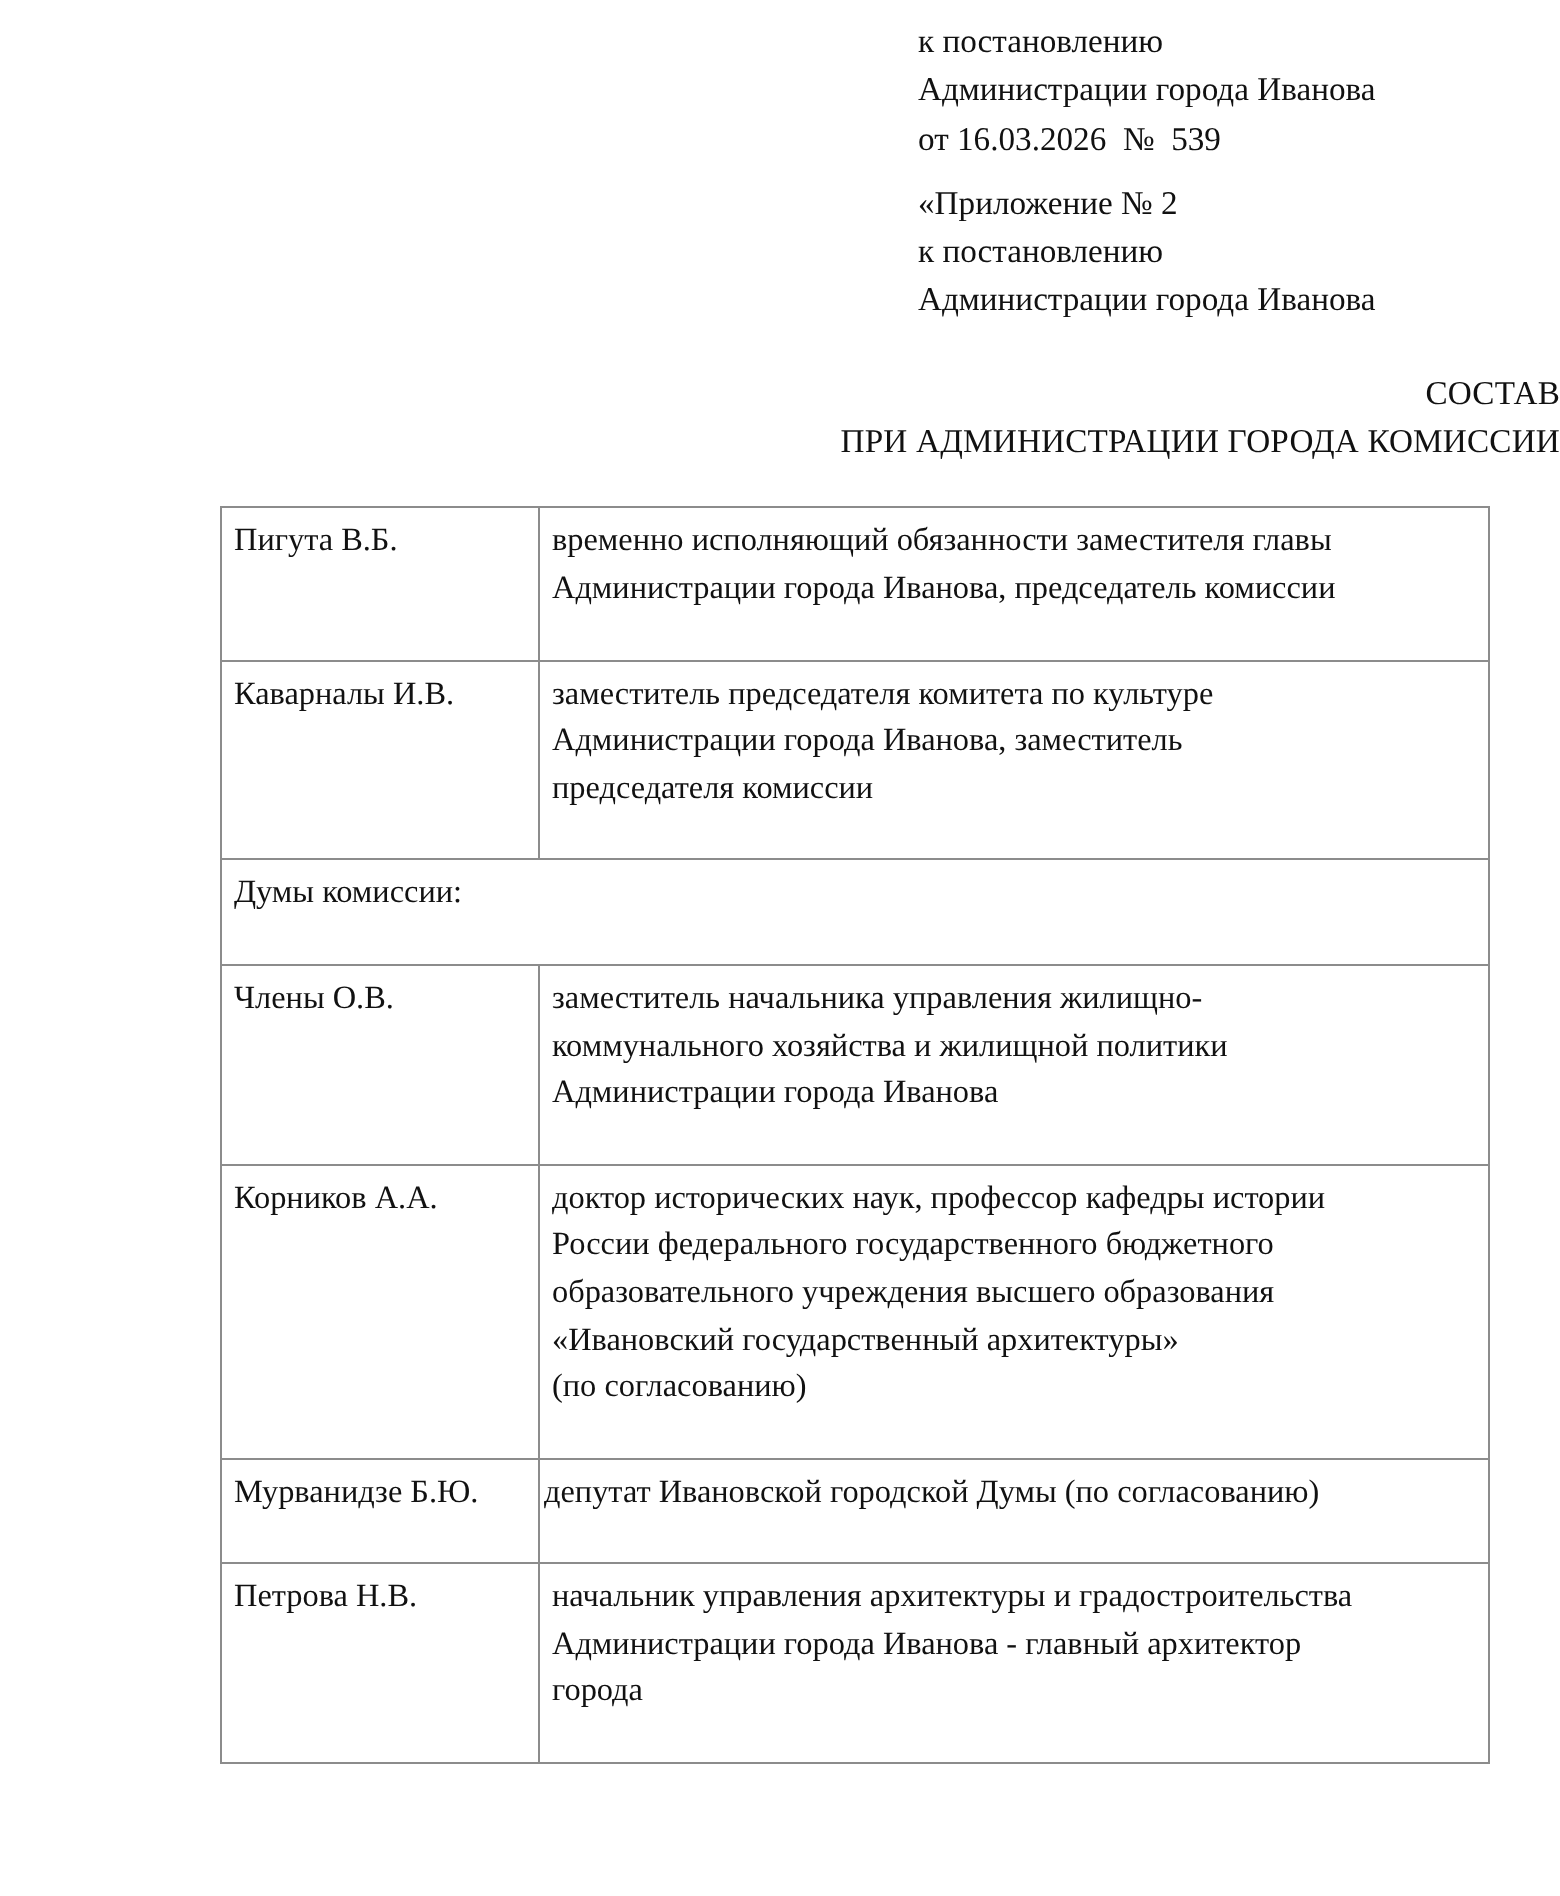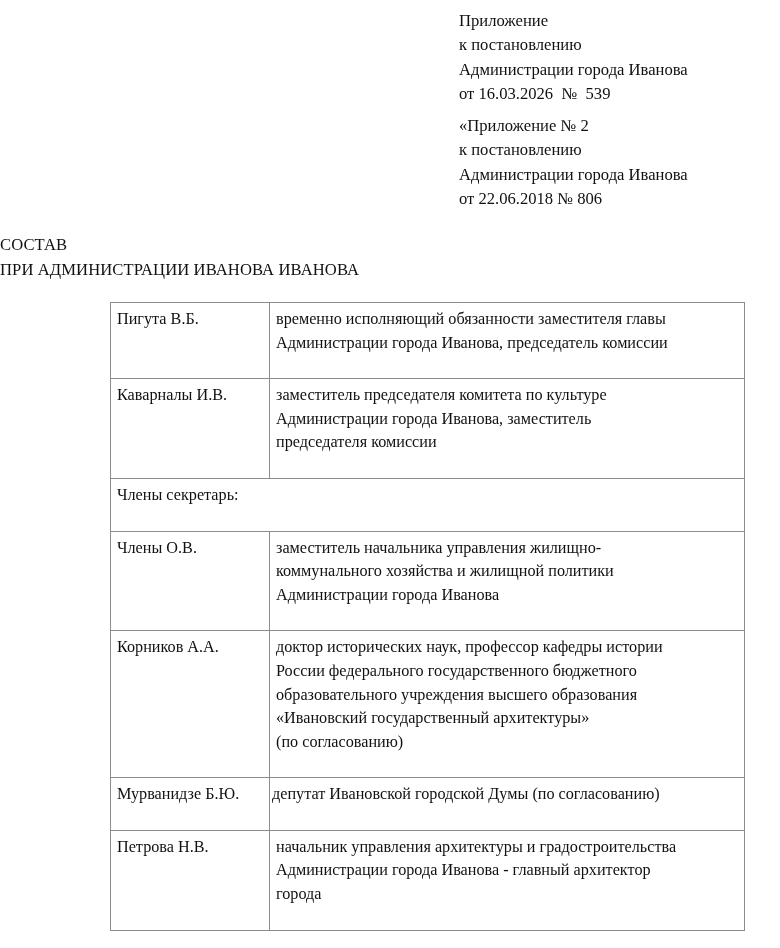--- a/index.html
+++ b/index.html
@@ -39,21 +39,21 @@
     display: block;
     white-space: pre;
   }
   .ref-block.second {
     margin-top: 8px;
   }
 
   
   .doc-title {
     margin-top: 22px;
-    text-align: left;
+    text-align: right;
     font-size: 16.6px;
     line-height: 24.3px;
     letter-spacing: 0.1px;
   }
   .doc-title .title-line {
     display: block;
   }
 
   
   .table-wrap {
@@ -94,45 +94,45 @@
     padding-top: 5px;
     padding-bottom: 7px;
   }
 </style>
 </head>
 <body>
 
 <div class="page">
 
   <div class="header-blocks">
-      <div class="ref-block"><span class="ref-line">Приложение</span><span class="ref-line">к постановлению</span><span class="ref-line">Администрации города Иванова</span><span class="ref-line">от 16.03.2026  №  539</span></div>
-      <div class="ref-block second"><span class="ref-line">«Приложение № 2</span><span class="ref-line">к постановлению</span><span class="ref-line">Администрации города Иванова</span><span class="ref-line">от 22.06.2018 № 806</span></div>
+      <div class="ref-block"><span class="ref-line">к постановлению</span><span class="ref-line">Администрации города Иванова</span><span class="ref-line">от 16.03.2026  №  539</span></div>
+      <div class="ref-block second"><span class="ref-line">«Приложение № 2</span><span class="ref-line">к постановлению</span><span class="ref-line">Администрации города Иванова</span></div>
     </div>
 
   <div class="doc-title">
       <span class="title-line">СОСТАВ</span>
-      <span class="title-line">ПРИ АДМИНИСТРАЦИИ ИВАНОВА ИВАНОВА</span>
+      <span class="title-line">ПРИ АДМИНИСТРАЦИИ ГОРОДА КОМИССИИ</span>
     </div>
 
   <div class="table-wrap">
     <table class="committee">
       <tbody>
           <tr>
             <td class="name-cell">Пигута В.Б.</td>
             <td class="role-cell">временно исполняющий обязанности заместителя главы
 Администрации города Иванова, председатель комиссии</td>
           </tr>
           <tr>
             <td class="name-cell">Каварналы И.В.</td>
             <td class="role-cell">заместитель председателя комитета по культуре
 Администрации города Иванова, заместитель
 председателя комиссии</td>
           </tr>
           <tr>
-            <td class="section-cell" colspan="2">Члены секретарь:</td>
+            <td class="section-cell" colspan="2">Думы комиссии:</td>
           </tr>
           <tr>
             <td class="name-cell">Члены О.В.</td>
             <td class="role-cell">заместитель начальника управления жилищно-
 коммунального хозяйства и жилищной политики
 Администрации города Иванова</td>
           </tr>
           <tr>
             <td class="name-cell">Корников А.А.</td>
             <td class="role-cell">доктор исторических наук, профессор кафедры истории

